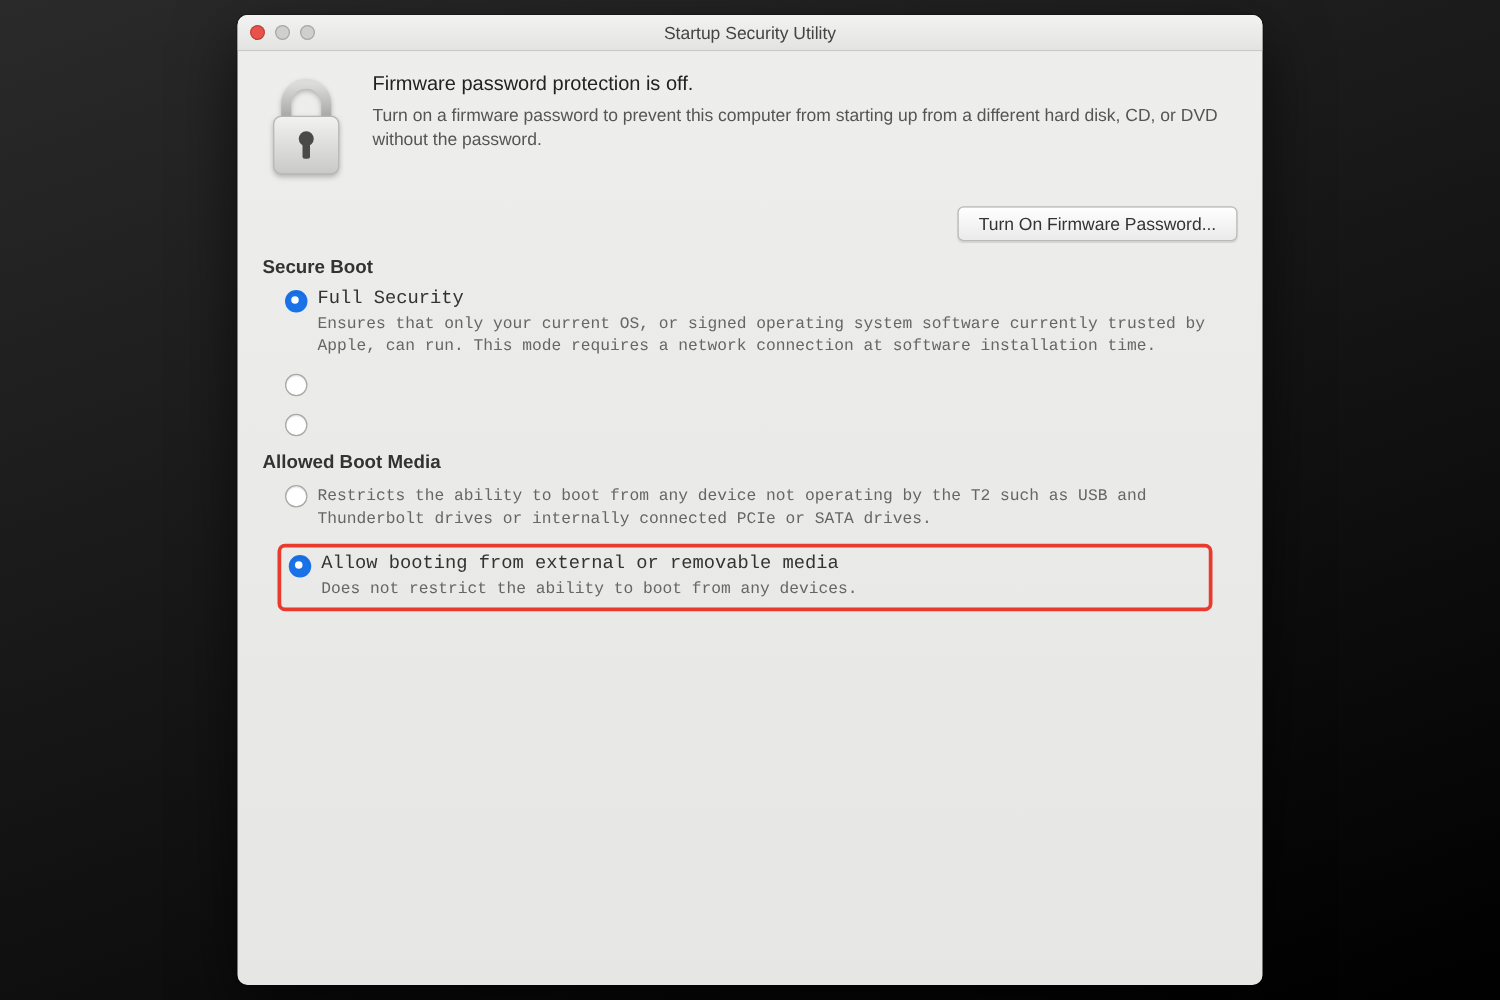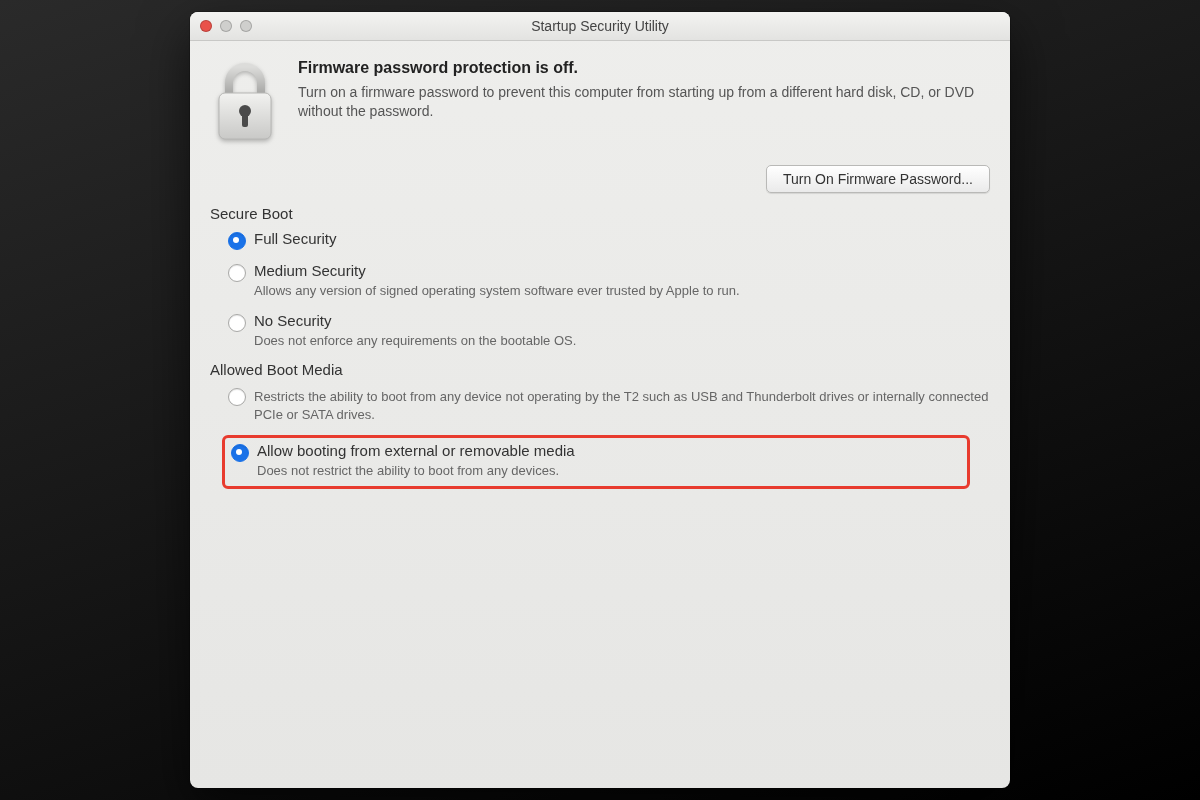--- a/index.html
+++ b/index.html
@@ -79,21 +79,21 @@
     width: 70px;
     flex: none;
     display: flex;
     justify-content: center;
     padding-top: 4px;
   }
   .lock-icon svg { filter: drop-shadow(0 2px 2px rgba(0,0,0,0.25)); }
   .firmware-text h2 {
     font-size: 16px;
     margin: 0 0 6px 0;
-    font-weight: 700;
+    font-weight: 400;
     color: #222;
   }
   .firmware-text p {
     margin: 0;
     color: #555;
     line-height: 1.35;
   }
   .button-row {
     display: flex;
     justify-content: flex-end;
@@ -106,21 +106,21 @@
     border-radius: 5px;
     border: 1px solid #b9b9b7;
     background: linear-gradient(180deg, #ffffff, #eaeaea);
     box-shadow: 0 1px 1px rgba(0,0,0,0.1);
     color: #333;
     cursor: pointer;
   }
 
   .section-title {
     font-size: 15px;
-    font-weight: 400;
+    font-weight: 700;
     margin: 12px 0 8px 0;
     color: #333;
   }
   .option {
     display: flex;
     align-items: flex-start;
     gap: 8px;
     margin-bottom: 12px;
   }
   .radio {
@@ -155,20 +155,21 @@
     line-height: 1.2;
   }
   .opt-desc {
     font-size: 13px;
     color: #666;
     line-height: 1.35;
     margin-top: 2px;
   }
   .options-block {
     padding-left: 18px;
+    font-family: Liberation Mono, monospace;
   }
   .highlight-box {
     position: relative;
     border: 3px solid #e83b2e;
     border-radius: 6px;
     padding: 4px 8px 6px 6px;
     margin-left: -6px;
     margin-right: 20px;
   }
 </style>
@@ -218,37 +219,30 @@
         <button class="mac">Turn On Firmware Password...</button>
       </div>
 
       <div class="section-title">Secure Boot</div>
       <div class="options-block">
 
         <div class="option">
           <div class="radio checked"></div>
           <div>
             <div class="opt-label">Full Security</div>
+            <div class="opt-desc">Ensures that only your current OS, or signed operating system software currently trusted by Apple, can run. This mode requires a network connection at software installation time.</div>
           </div>
         </div>
 
         <div class="option">
           <div class="radio"></div>
-          <div>
-            <div class="opt-label">Medium Security</div>
-            <div class="opt-desc">Allows any version of signed operating system software ever trusted by Apple to run.</div>
-          </div>
         </div>
 
         <div class="option">
           <div class="radio"></div>
-          <div>
-            <div class="opt-label">No Security</div>
-            <div class="opt-desc">Does not enforce any requirements on the bootable OS.</div>
-          </div>
         </div>
 
       </div>
 
       <div class="section-title">Allowed Boot Media</div>
       <div class="options-block">
 
         <div class="option">
           <div class="radio"></div>
           <div>

